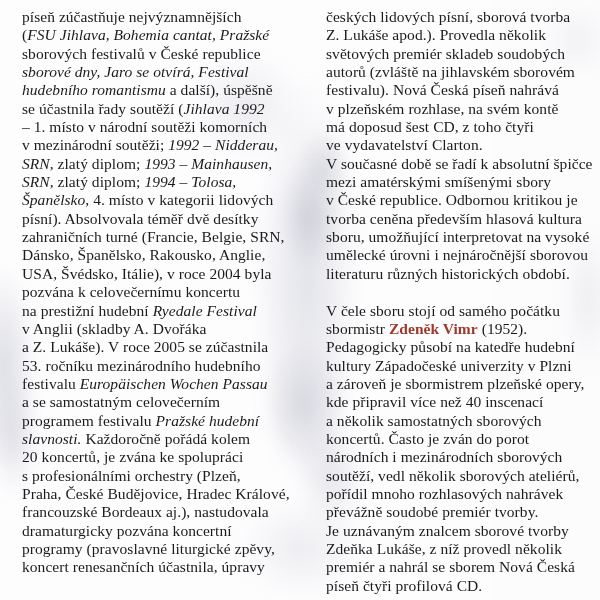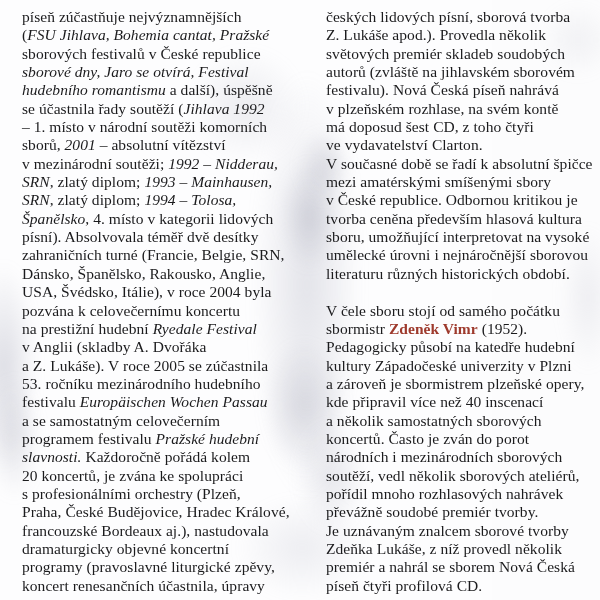--- a/index.html
+++ b/index.html
@@ -79,21 +79,20 @@
 
   <div class="columns">
     <div class="col">
         <div class="line"><span>píseň zúčastňuje nejvýznamnějších</span></div>
         <div class="line"><span>(</span><span class="it">FSU Jihlava, Bohemia cantat, Pražské</span></div>
         <div class="line"><span>sborových festivalů v České republice</span></div>
         <div class="line"><span class="it">sborové dny, Jaro se otvírá, Festival</span></div>
         <div class="line"><span class="it">hudebního romantismu</span><span> a další), úspěšně</span></div>
         <div class="line"><span>se účastnila řady soutěží (</span><span class="it">Jihlava 1992</span></div>
         <div class="line"><span>– 1. místo v národní soutěži komorních</span></div>
-        <div class="line"><span>sborů, </span><span class="it">2001</span><span> – absolutní vítězství</span></div>
         <div class="line"><span>v mezinárodní soutěži; </span><span class="it">1992 – Nidderau,</span></div>
         <div class="line"><span class="it">SRN</span><span>, zlatý diplom; </span><span class="it">1993 – Mainhausen,</span></div>
         <div class="line"><span class="it">SRN</span><span>, zlatý diplom; </span><span class="it">1994 – Tolosa,</span></div>
         <div class="line"><span class="it">Španělsko</span><span>, 4. místo v kategorii lidových</span></div>
         <div class="line"><span>písní). Absolvovala téměř dvě desítky</span></div>
         <div class="line"><span>zahraničních turné (Francie, Belgie, SRN,</span></div>
         <div class="line"><span>Dánsko, Španělsko, Rakousko, Anglie,</span></div>
         <div class="line"><span>USA, Švédsko, Itálie), v roce 2004 byla</span></div>
         <div class="line"><span>pozvána k celovečernímu koncertu</span></div>
         <div class="line"><span>na prestižní hudební </span><span class="it">Ryedale Festival</span></div>
@@ -101,21 +100,21 @@
         <div class="line"><span>a Z. Lukáše). V roce 2005 se zúčastnila</span></div>
         <div class="line"><span>53. ročníku mezinárodního hudebního</span></div>
         <div class="line"><span>festivalu </span><span class="it">Europäischen Wochen Passau</span></div>
         <div class="line"><span>a se samostatným celovečerním</span></div>
         <div class="line"><span>programem festivalu </span><span class="it">Pražské hudební</span></div>
         <div class="line"><span class="it">slavnosti.</span><span> Každoročně pořádá kolem</span></div>
         <div class="line"><span>20 koncertů, je zvána ke spolupráci</span></div>
         <div class="line"><span>s profesionálními orchestry (Plzeň,</span></div>
         <div class="line"><span>Praha, České Budějovice, Hradec Králové,</span></div>
         <div class="line"><span>francouzské Bordeaux aj.), nastudovala</span></div>
-        <div class="line"><span>dramaturgicky objevné koncertní</span></div>
+        <div class="line"><span>dramaturgicky pozvána koncertní</span></div>
         <div class="line"><span>programy (pravoslavné liturgické zpěvy,</span></div>
         <div class="line"><span>koncert renesančních účastnila, úpravy</span></div>
       </div>
     <div class="col">
         <div class="line"><span>českých lidových písní, sborová tvorba</span></div>
         <div class="line"><span>Z. Lukáše apod.). Provedla několik</span></div>
         <div class="line"><span>světových premiér skladeb soudobých</span></div>
         <div class="line"><span>autorů (zvláště na jihlavském sborovém</span></div>
         <div class="line"><span>festivalu). Nová Česká píseň nahrává</span></div>
         <div class="line"><span>v plzeňském rozhlase, na svém kontě</span></div>

